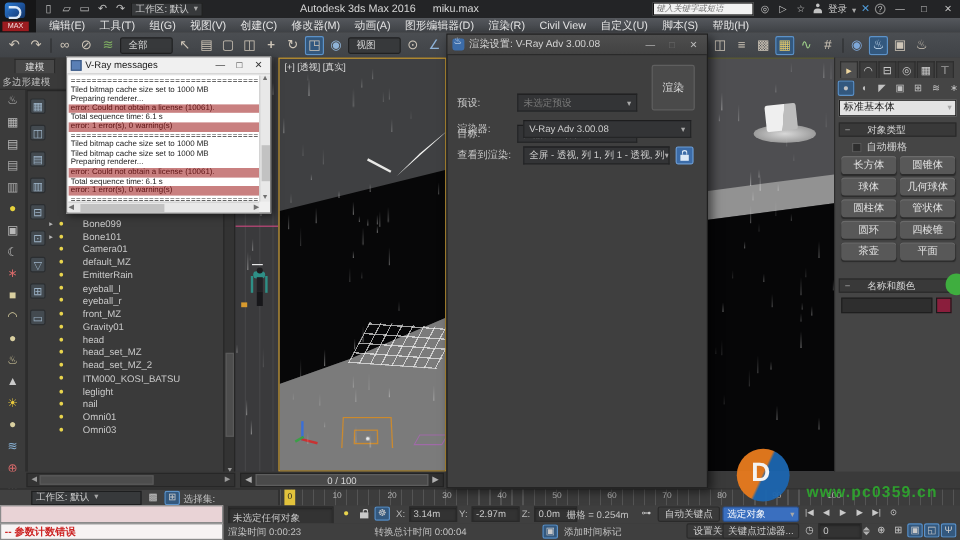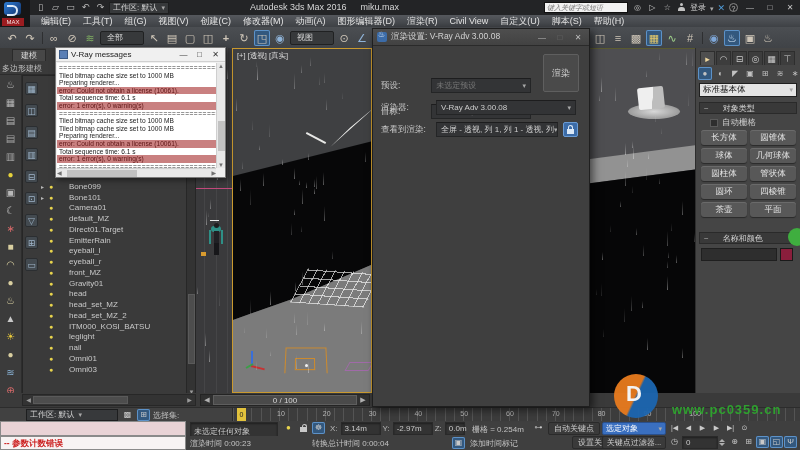--- a/index.html
+++ b/index.html
@@ -530,26 +530,20 @@
   </div>
       <div class="sx-row">
     <span class="sx-expand"></span>
     <span class="sx-bulb">●</span>
     <span class="sx-ico t-geom"></span>
     <span class="sx-name">default_MZ</span>
   </div>
       <div class="sx-row">
     <span class="sx-expand"></span>
     <span class="sx-bulb">●</span>
-    <span class="sx-ico t-light"></span>
-    <span class="sx-name">Direct01.Target</span>
-  </div>
-      <div class="sx-row">
-    <span class="sx-expand"></span>
-    <span class="sx-bulb">●</span>
     <span class="sx-ico t-geom"></span>
     <span class="sx-name">EmitterRain</span>
   </div>
       <div class="sx-row">
     <span class="sx-expand"></span>
     <span class="sx-bulb">●</span>
     <span class="sx-ico t-geom"></span>
     <span class="sx-name">eyeball_l</span>
   </div>
       <div class="sx-row">
@@ -802,21 +796,21 @@
   <div class="abs" style="left:330px;top:1px;display:flex;align-items:center;gap:2px;">
     <span class="coord-label">X:</span>
     <span class="sunken" style="width:40px;height:13px;">
         <span>3.14m</span>
       </span>
     <span class="coord-label">Y:</span>
     <span class="sunken" style="width:40px;height:13px;">
         <span>-2.97m</span>
       </span>
     <span class="coord-label">Z:</span>
-    <span class="sunken" style="width:20px;height:13px;">
+    <span class="sunken" style="width:36px;height:13px;">
         <span>0.0m</span>
       </span>
   </div>
   <span class="abs" style="left:472px;top:3px;color:#c2c2c2;font-size:8px;">栅格 = 0.254m</span>
   <span class="abs mini-ico t-key-icon" style="left:532px;top:1px;"></span>
   <div class="abs dark-btn" style="left:548px;top:1px;width:52px;height:13px;">
       <span>自动关键点</span>
     </div>
   <div class="abs blue-dd caret" style="left:602px;top:1px;width:64px;height:13px;">
       <span>选定对象</span>

